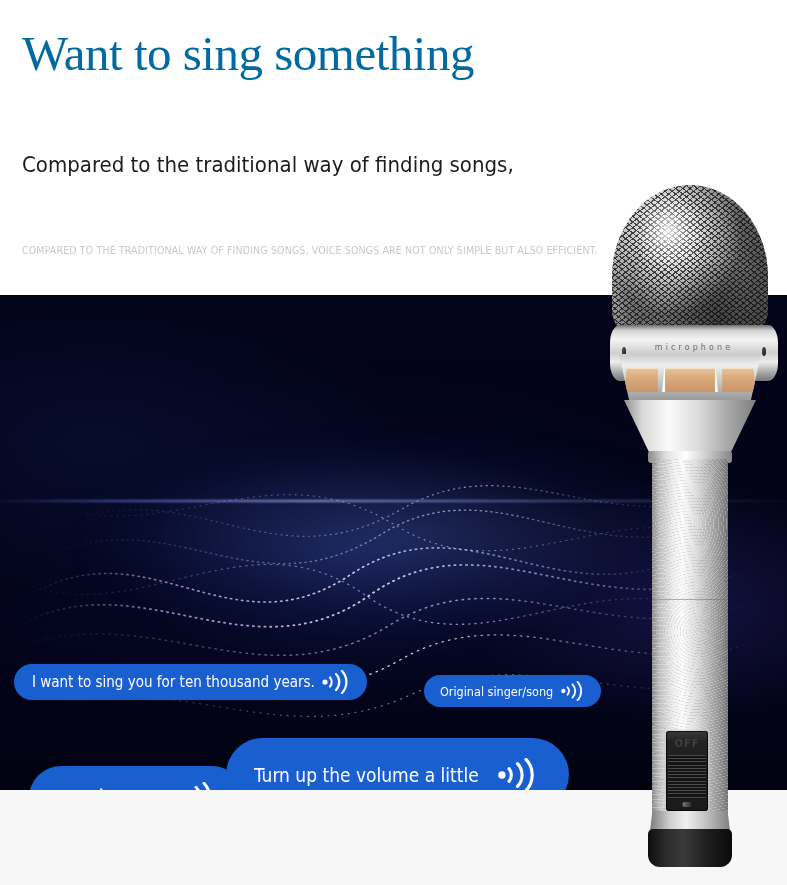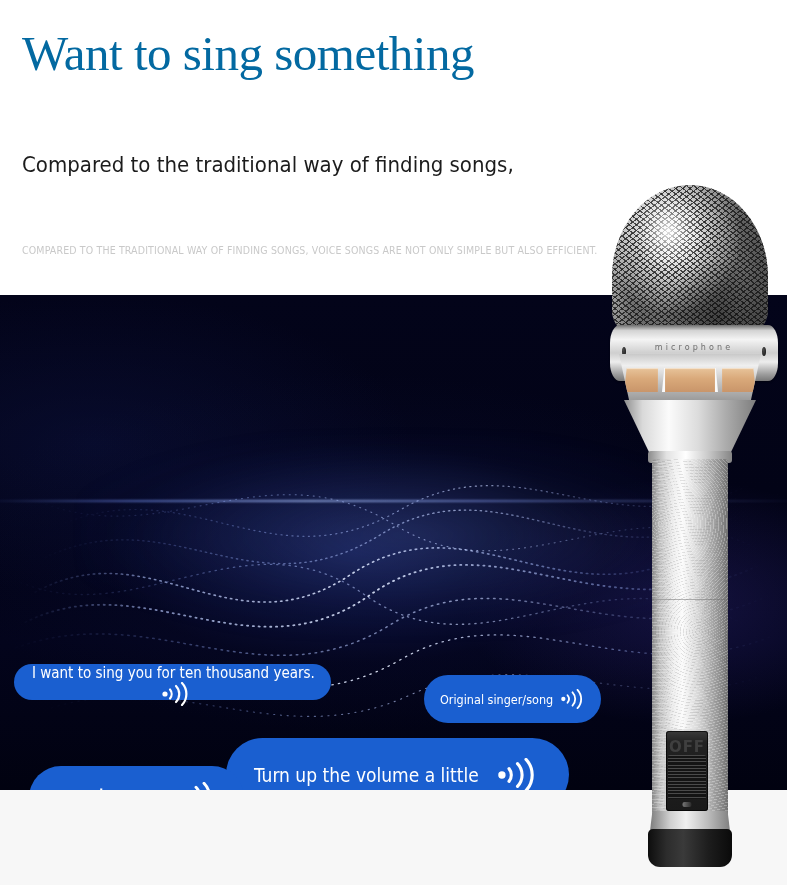--- a/index.html
+++ b/index.html
@@ -72,24 +72,24 @@
     font-family:"DejaVu Sans Condensed","Liberation Sans Narrow","Liberation Sans",sans-serif;
     font-weight:400;
     white-space:nowrap;
     box-sizing:border-box;
   }
   .bubble .txt{display:inline-block;}
   .bubble .ico{display:inline-flex;align-items:center;justify-content:center;flex:0 0 auto;}
   .bubble .ico svg{display:block;}
 
   
-  #b-tenthousand{left:14px;top:369px;height:36px;padding:0 16px 0 18px;font-size:15px;flex-direction:column;}
+  #b-tenthousand{left:14px;top:369px;height:36px;padding:0 16px 0 18px;font-size:15px;}
   #b-tenthousand .ico{margin-left:6px;}
 
-  #b-originalsingersong{left:424px;top:380px;height:48px;padding:0 16px 0 16px;font-size:12.5px;}
+  #b-originalsingersong{left:424px;top:380px;height:32px;padding:0 16px 0 16px;font-size:12.5px;}
   #b-originalsingersong .ico{margin-left:7px;}
 
   #b-turnvolume{left:226px;top:443px;height:73px;padding:0 30px 0 28px;font-size:19px;}
   #b-turnvolume .ico{margin-left:17px;}
 
   #b-nextsong{left:29px;top:471px;height:64px;padding:0 28px 0 30px;font-size:24px;}
   #b-nextsong .ico{margin-left:10px;}
 
   
   .mic{position:absolute;left:600px;top:185px;width:180px;height:670px;z-index:6;}
@@ -169,21 +169,21 @@
   .switch-plate{
     position:absolute;left:66px;top:546px;width:42px;height:80px;
     background:linear-gradient(180deg,#3a3a3a 0%,#222222 14%,#1a1a1a 100%);
     border-radius:3px;
     box-shadow:inset 0 0 0 1px rgba(0,0,0,0.7), 0 0 0 2px rgba(200,200,200,0.35);
     overflow:hidden;
   }
   .switch-plate .off{
     position:absolute;left:0;right:0;top:7px;text-align:center;
     font-family:"DejaVu Sans","Liberation Sans",sans-serif;
-    font-size:15px;letter-spacing:1px;color:#3f3f3f;font-weight:700;
+    font-size:10px;letter-spacing:1px;color:#3f3f3f;font-weight:700;
   }
   .switch-plate .ribs{
     position:absolute;left:2px;right:2px;top:24px;bottom:12px;
     background:repeating-linear-gradient(180deg,#4a4a4a 0 1px,#141414 1px 3.2px);
     border-radius:2px;
   }
   .switch-plate .dot{position:absolute;left:50%;transform:translateX(-50%);bottom:4px;width:9px;height:5px;border-radius:2px;
     background:linear-gradient(90deg,#777,#2a2a2a);}
   .mic-foot{
     position:absolute;left:50px;top:626px;width:80px;height:20px;

